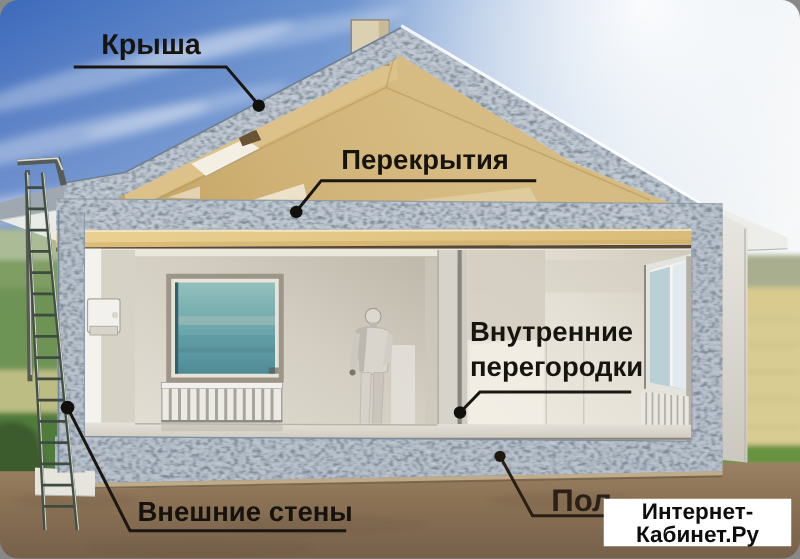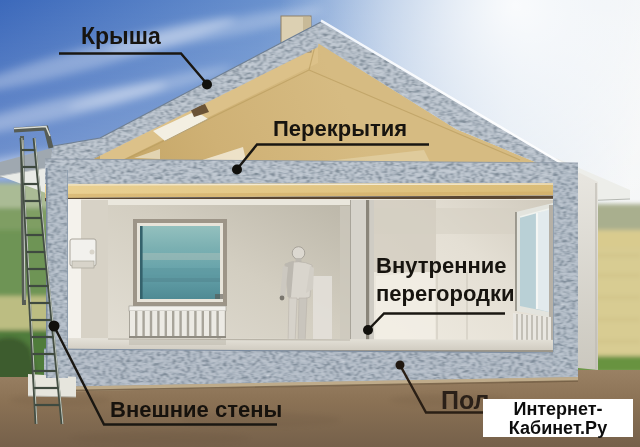--- a/index.html
+++ b/index.html
@@ -1,16 +1,16 @@
 <!DOCTYPE html>
 <html><head>
 <meta charset="utf-8">
 <style>
 html,body{margin:0;padding:0;background:#888;}
-#scene{width:640px;height:447px;position:relative;overflow:hidden;font-family:"Liberation Sans",sans-serif;}
+#scene{width:640px;height:447px;position:relative;overflow:hidden;font-family:"Liberation Sans",sans-serif;border-radius:15px;}
 svg{display:block;filter:blur(0.3px);}
 </style>
 </head>
 <body>
 <div id="scene">
 <svg width="640" height="447" viewBox="0 0 640 447">
 <defs>
 <linearGradient id="skyg" x1="0" y1="0" x2="640" y2="130" gradientUnits="userSpaceOnUse">
 <stop offset="0" stop-color="#3c69bb"></stop>
 <stop offset="0.4" stop-color="#6991ce"></stop>

